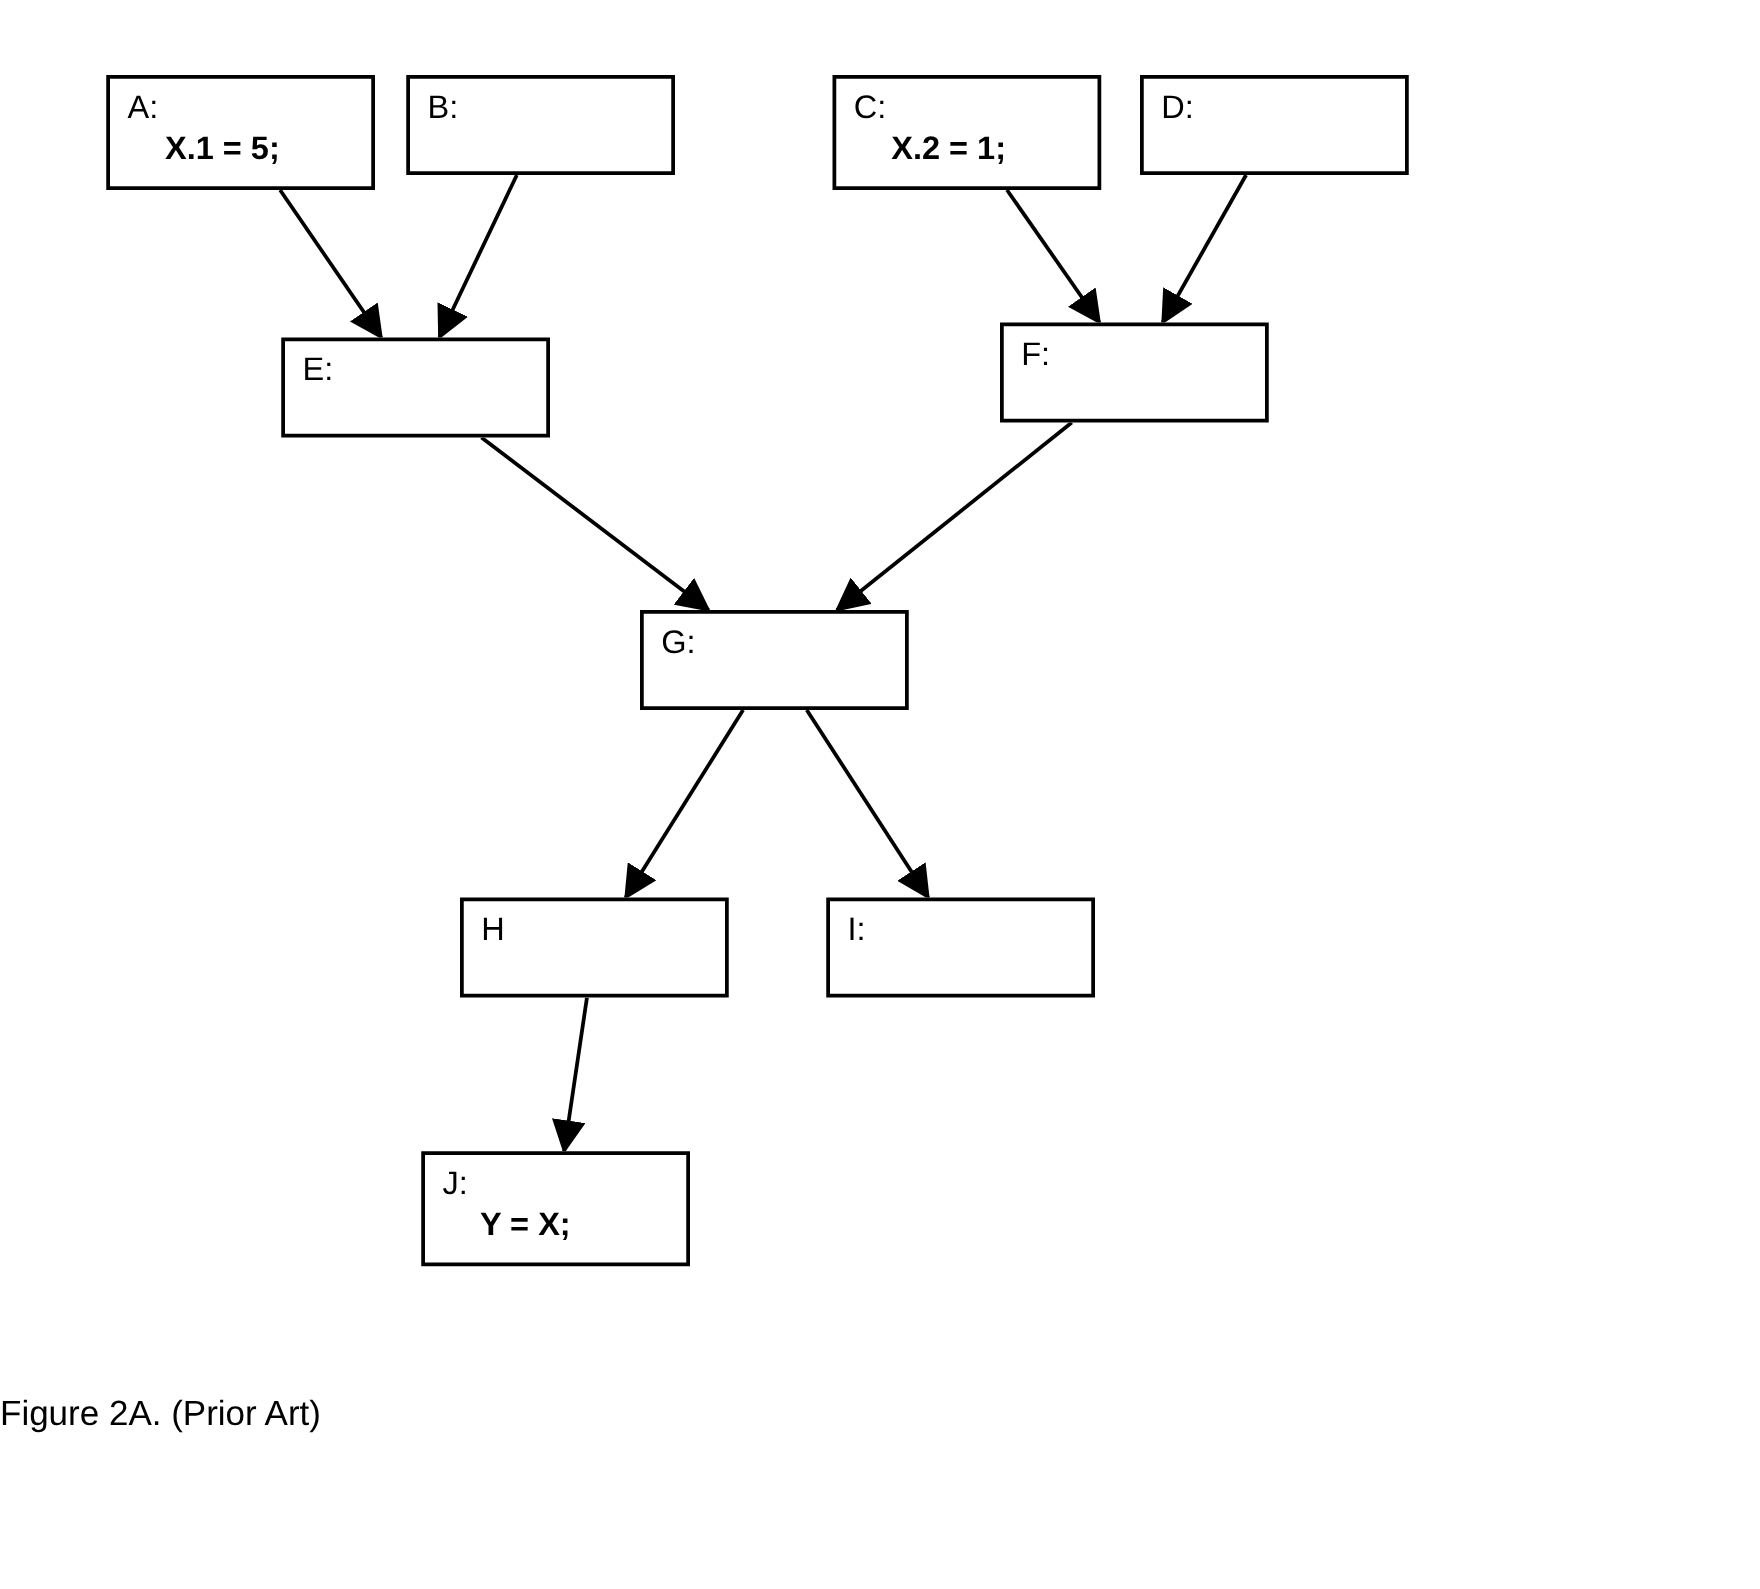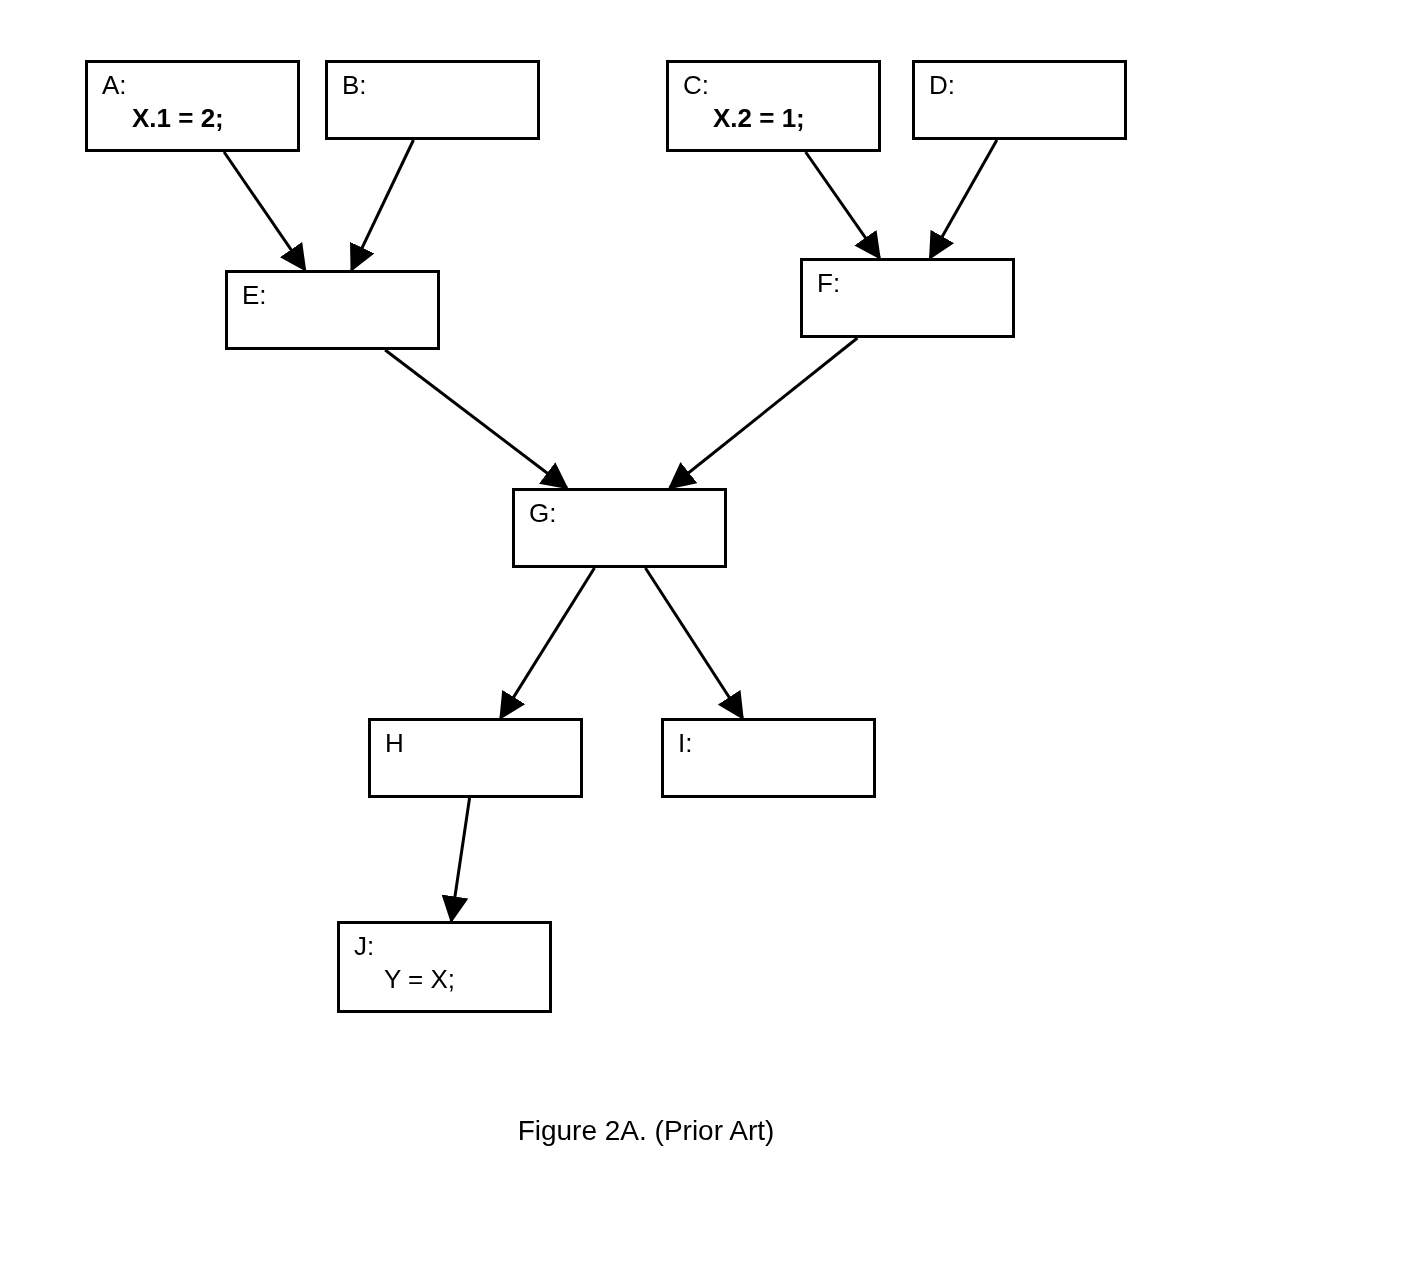--- a/index.html
+++ b/index.html
@@ -24,28 +24,28 @@
     box-sizing: border-box;
     padding: 6px 10px 6px 14px;
     line-height: 1.25;
   }
   .node .label {
     font-weight: 400;
   }
   .node .body {
     display: block;
     padding-left: 30px;
-    font-weight: 400;
+    font-weight: 700;
   }
   .node .body.bold { font-weight: 700; }
   .caption {
     position: absolute;
     left: 0;
     width: 1292px;
-    text-align: center;
+    text-align: left;
     font-size: 28px;
   }
   svg.edges {
     position: absolute;
     left: 0; top: 0;
     width: 1408px;
     height: 1271px;
     pointer-events: none;
   }
 </style>
@@ -66,21 +66,21 @@
         <line x1="996.8737373737374" y1="140" x2="930.1262626262626" y2="258"></line>
         <line x1="385.1605504587156" y1="350" x2="566.8394495412844" y2="488"></line>
         <line x1="857.4130434782609" y1="338" x2="669.5869565217391" y2="488"></line>
         <line x1="594.4565217391305" y1="568" x2="500.54347826086956" y2="718"></line>
         <line x1="645.4130434782609" y1="568" x2="742.5869565217391" y2="718"></line>
         <line x1="469.566985645933" y1="798" x2="451.32296650717706" y2="921"></line>
       </g>
   </svg>
 
   <div id="nodes-layer">
-      <div class="node" style="left: 85px; top: 60px; width: 215px; height: 92px;"><span class="label">A:</span><span class="body bold">X.1 = 2;</span></div>
+      <div class="node" style="left: 85px; top: 60px; width: 215px; height: 92px;"><span class="label">A:</span><span class="body bold">X.1 = 5;</span></div>
       <div class="node" style="left: 325px; top: 60px; width: 215px; height: 80px;"><span class="label">B:</span></div>
       <div class="node" style="left: 666px; top: 60px; width: 215px; height: 92px;"><span class="label">C:</span><span class="body bold">X.2 = 1;</span></div>
       <div class="node" style="left: 912px; top: 60px; width: 215px; height: 80px;"><span class="label">D:</span></div>
       <div class="node" style="left: 225px; top: 270px; width: 215px; height: 80px;"><span class="label">E:</span></div>
       <div class="node" style="left: 800px; top: 258px; width: 215px; height: 80px;"><span class="label">F:</span></div>
       <div class="node" style="left: 512px; top: 488px; width: 215px; height: 80px;"><span class="label">G:</span></div>
       <div class="node" style="left: 368px; top: 718px; width: 215px; height: 80px;"><span class="label">H</span></div>
       <div class="node" style="left: 661px; top: 718px; width: 215px; height: 80px;"><span class="label">I:</span></div>
       <div class="node" style="left: 337px; top: 921px; width: 215px; height: 92px;"><span class="label">J:</span><span class="body">Y = X;</span></div>
     </div>

